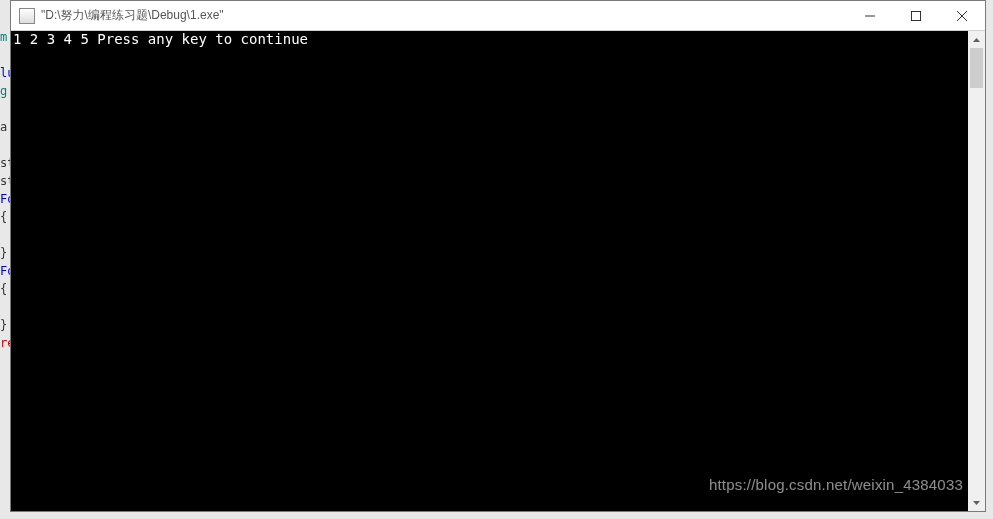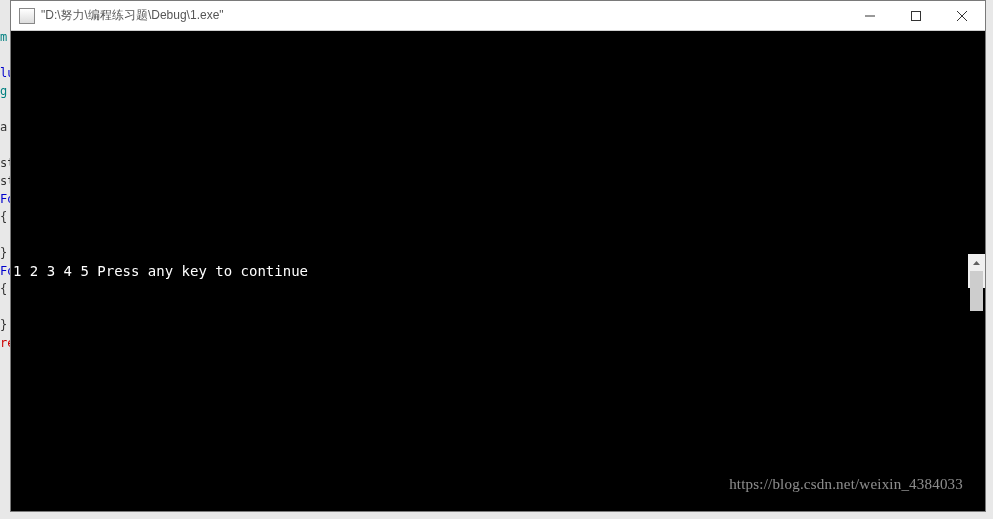--- a/index.html
+++ b/index.html
@@ -74,21 +74,20 @@
       color: #333;
       font-size: 10px;
     }
     .win-btn svg { display: block; }
     .console-wrap {
       flex: 1;
       display: flex;
       background: #000;
       position: relative;
       min-height: 0;
-      align-items: center;
     }
     .console {
       flex: 1;
       background: #000;
       color: #fff;
       font-family: "NSimSun", "SimSun", Consolas, monospace;
       font-size: 14px;
       line-height: 16px;
       padding: 0 0 0 2px;
       white-space: pre;
@@ -114,21 +113,21 @@
       position: absolute;
       top: 0; left: 2px; right: 2px;
       height: 40px;
       background: #cdcdcd;
     }
     .watermark {
       position: absolute;
       right: 22px;
       bottom: 18px;
       color: rgba(255,255,255,0.55);
-      font-family: Liberation Serif, serif;
+      font-family: Liberation Sans, sans-serif;
       font-size: 15px;
       pointer-events: none;
       letter-spacing: 0.2px;
     }
   </style>
 </head>
 <body>
 
 <div class="bg-fragments" id="bgfrag"><span class="nm">m</span>
 <span></span>

